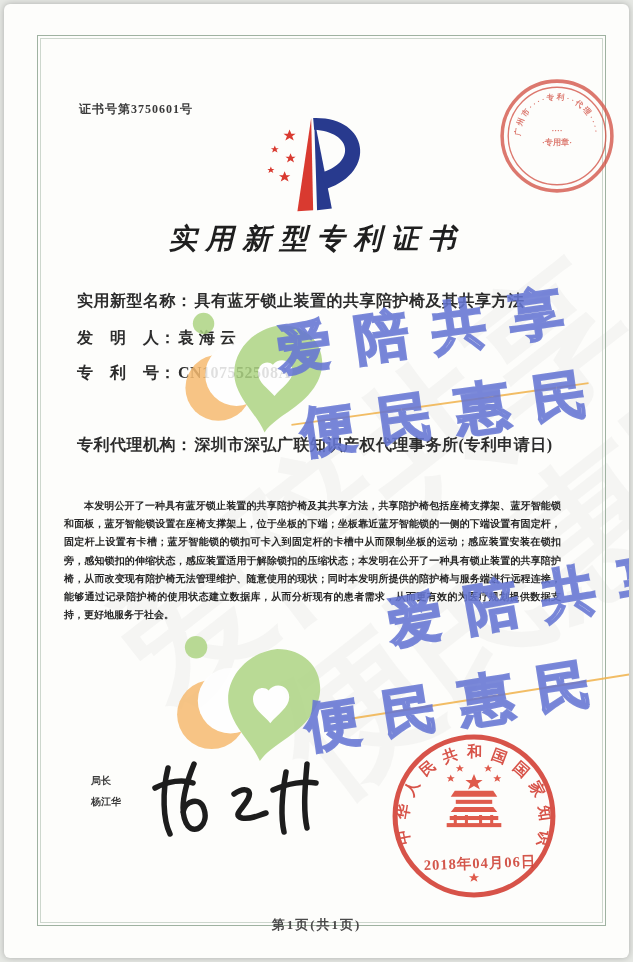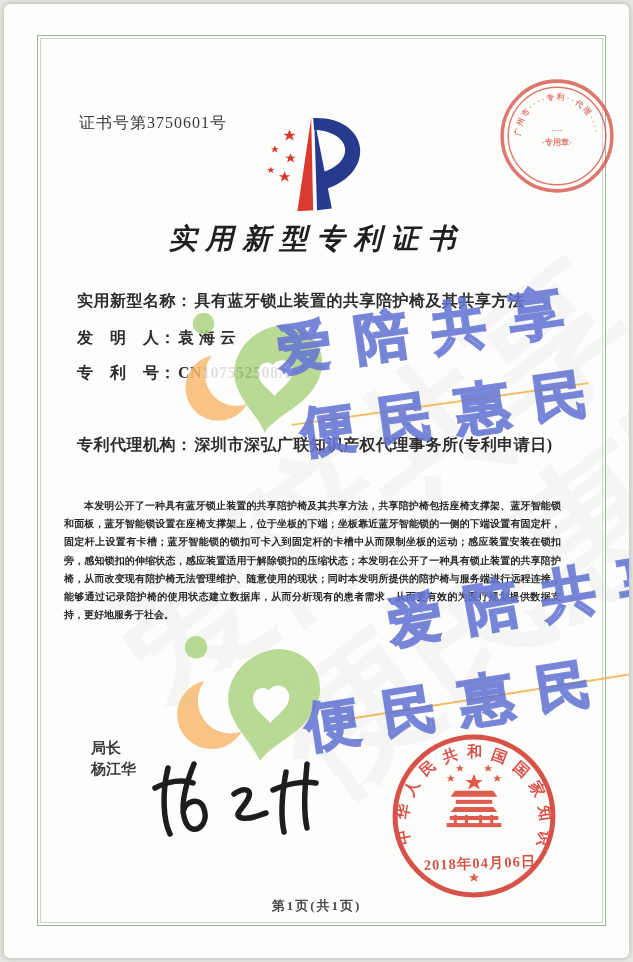--- a/index.html
+++ b/index.html
@@ -15,52 +15,52 @@
   }
   .frame{
     position:absolute;left:33px;top:31px;width:567px;height:889px;
     border:1px solid #9fb2a1;pointer-events:none;
   }
   .frame::after{
     content:"";position:absolute;left:2px;top:2px;right:2px;bottom:2px;
     border:1px solid #cdd7cd;
   }
   .cert-no{
-    position:absolute;left:75px;top:97px;font-size:16px;font-weight:400;
-    color:#3a3a3a;letter-spacing:1px;margin-top:12px;
+    position:absolute;left:75px;top:97px;font-size:12px;font-weight:700;
+    color:#3a3a3a;letter-spacing:1px;
   }
   .emblem{position:absolute;left:243px;top:110px;width:150px;height:118px;}
   .title{
     position:absolute;left:0;top:216px;width:100%;text-align:center;
     font-size:28px;font-weight:700;letter-spacing:9px;color:#1f1f1f;font-style:italic;
   }
   .field{
     position:absolute;left:73px;width:505px;font-size:16px;font-weight:700;
     color:#2c2c2c;letter-spacing:.5px;white-space:nowrap;
   }
   .field .lab{margin-right:2px;}
   .abstract{
     position:absolute;left:60px;top:493px;width:497px;
     font-size:10px;line-height:18.2px;font-weight:600;color:#282828;
     text-indent:2em;text-align:justify;
   }
   .sig-block{
-    position:absolute;left:87px;top:734px;font-size:15px;font-weight:700;
+    position:absolute;left:87px;top:766px;font-size:10px;font-weight:700;
     color:#3c3c3c;line-height:21px;
   }
   .sig-svg{position:absolute;left:142px;top:748px;width:195px;height:100px;}
   .seal{position:absolute;left:384px;top:726px;width:172px;height:172px;opacity:.93;}
   .seal-date{
     position:absolute;left:396px;top:850px;width:160px;text-align:center;
     color:#cf4438;font-size:14.5px;font-weight:700;letter-spacing:1px;
     transform:rotate(-2deg);opacity:.9;
   }
   .stamp{position:absolute;left:492px;top:71px;width:122px;height:122px;opacity:.8;}
   .footer{
-    position:absolute;left:0;top:893px;width:100%;text-align:center;
+    position:absolute;left:0;top:912px;width:100%;text-align:center;
     font-size:13px;font-weight:600;color:#4a4a4a;letter-spacing:2px;
   }
   .wm-text{
     position:absolute;white-space:nowrap;
     font-family:"DejaVu Sans","Liberation Sans",sans-serif;font-weight:700;
     font-size:54px;letter-spacing:24px;
     color:rgba(130,145,225,.22);
     -webkit-text-stroke:2.2px rgba(100,116,210,.85);
   }
   .wm-a1{left:272px;top:290px;transform:rotate(-8deg);}

